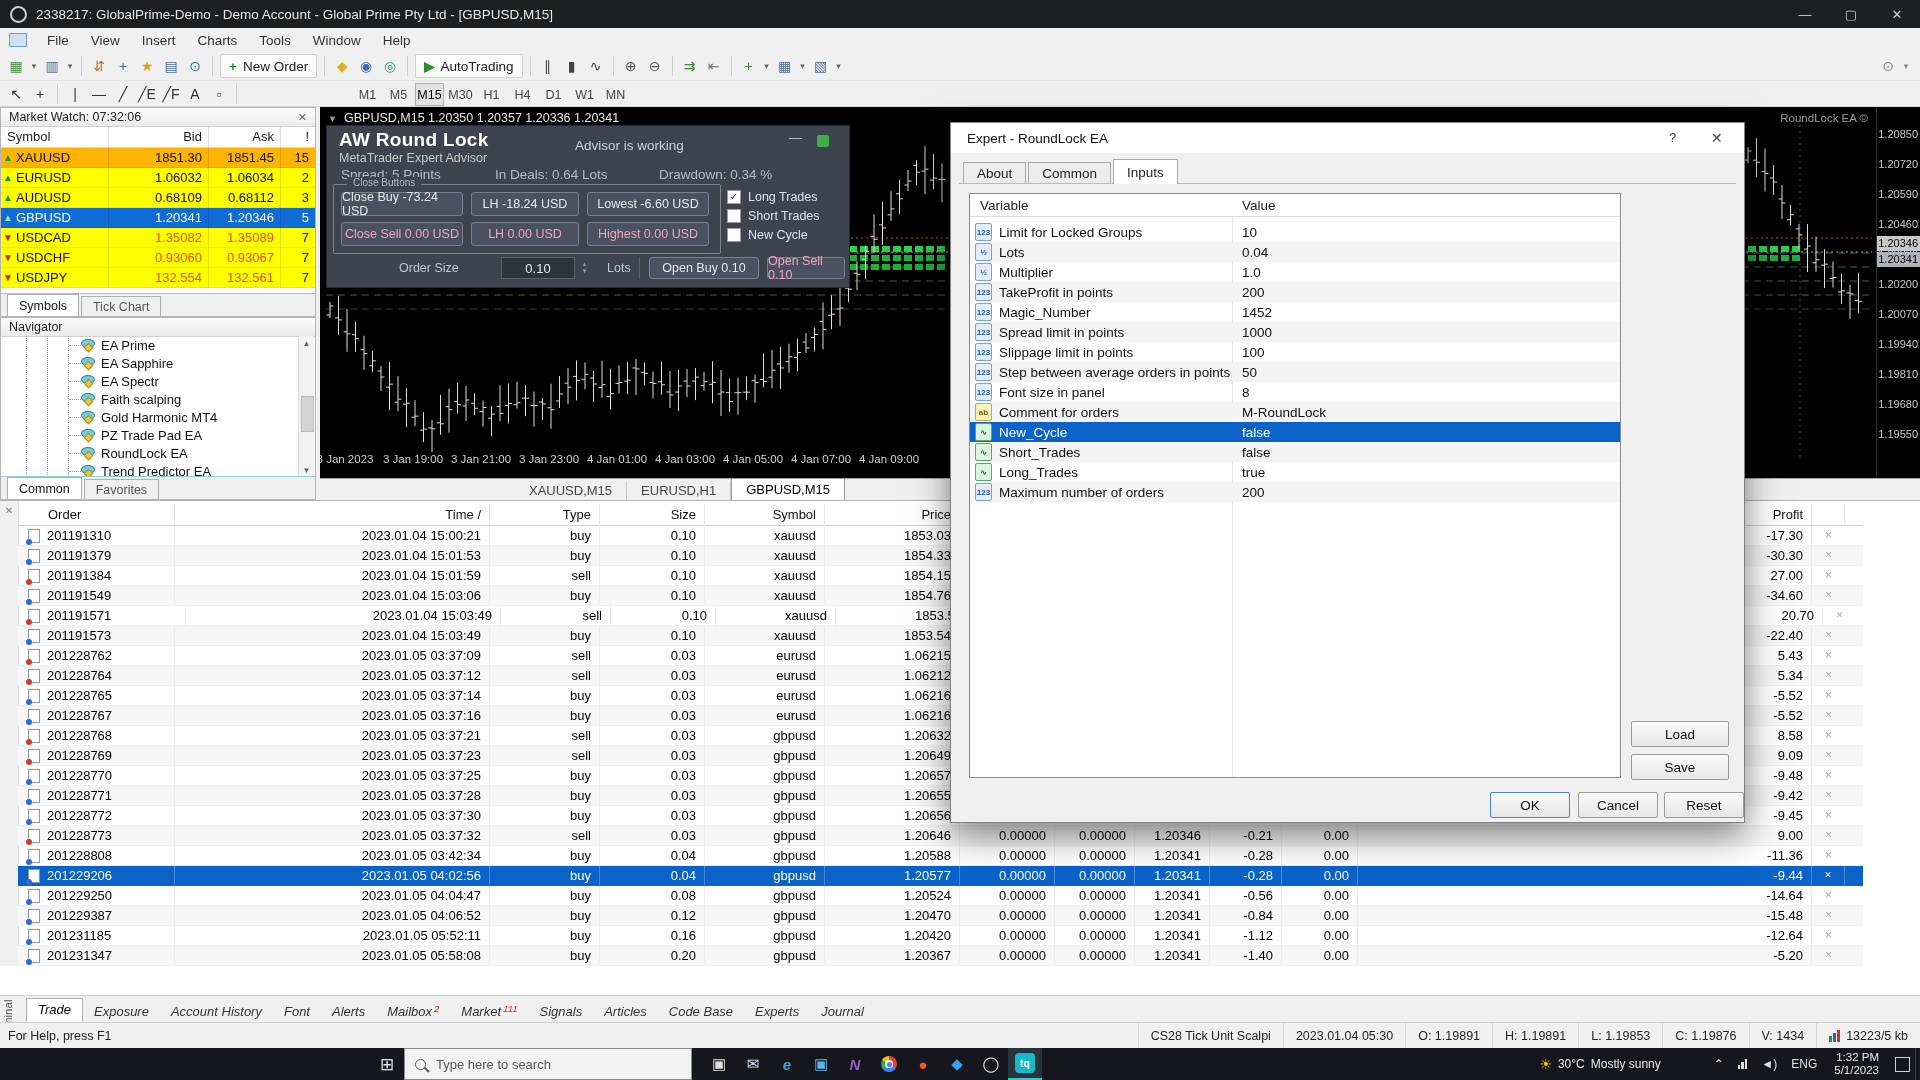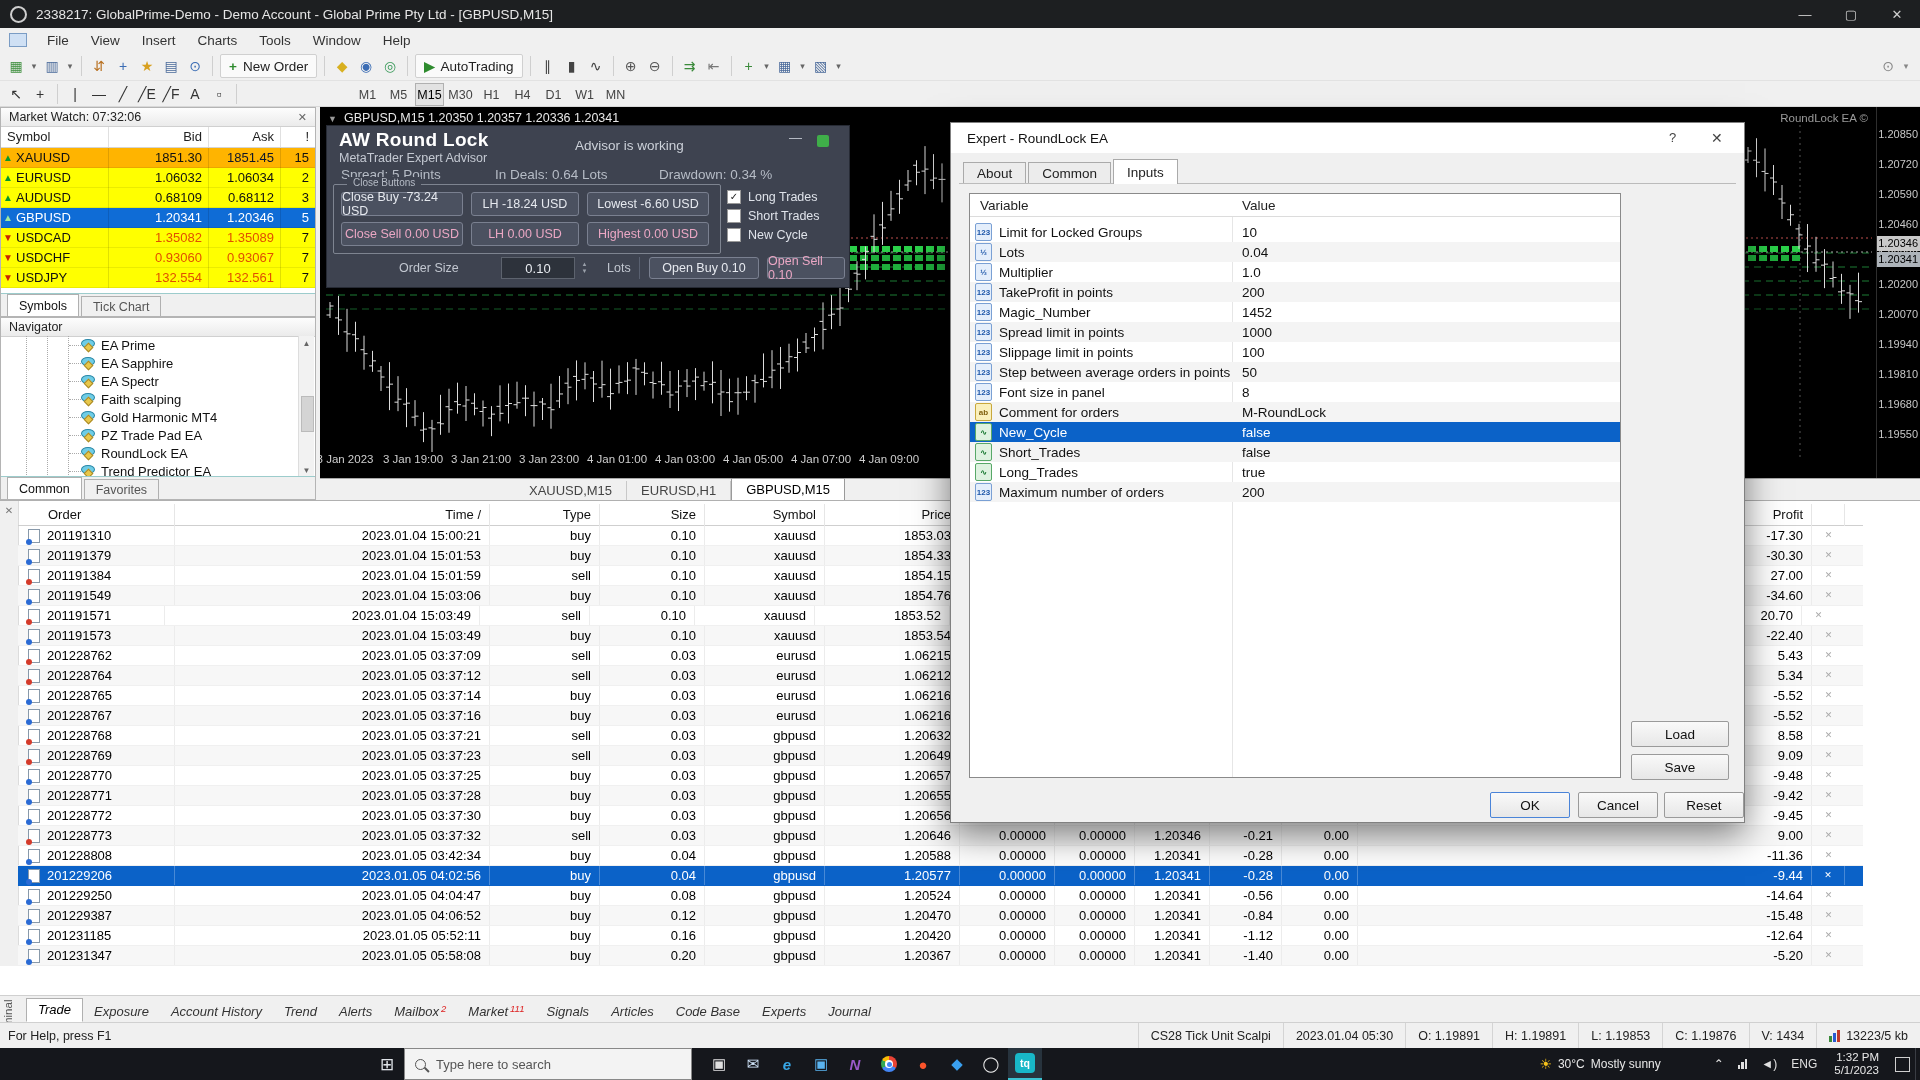--- a/index.html
+++ b/index.html
@@ -898,21 +898,21 @@
           <span class="oc" style="width: 135px;">1854.76</span>
           <span class="oc" style="width: 95px;"></span>
           <span class="oc" style="width: 80px;"></span>
           <span class="oc" style="width: 75px;"></span>
           <span class="oc" style="width: 72px;"></span>
           <span class="oc" style="width: 76px;"></span>
           <span class="oc" style="width: 454px;">-34.60</span>
           <span class="oc oc-x" style="width: 33px;">✕</span>
         </div>
         <div class="or-row">
-          <span class="oc oc-first" style="width: 147px;">
+          <span class="oc oc-first" style="width: 168px;">
             <span class="doc">
               <i style="background: rgb(212, 58, 42);"></i>
             </span>
             <span>201191571</span>
           </span>
           <span class="oc" style="width: 315px;">2023.01.04 15:03:49</span>
           <span class="oc" style="width: 110px;">sell</span>
           <span class="oc" style="width: 105px;">0.10</span>
           <span class="oc" style="width: 120px;">xauusd</span>
           <span class="oc" style="width: 135px;">1853.52</span>
@@ -1272,21 +1272,21 @@
       <span class="t-tab active">
         <span>Trade</span>
       </span>
       <span class="t-tab">
         <span>Exposure</span>
       </span>
       <span class="t-tab">
         <span>Account History</span>
       </span>
       <span class="t-tab">
-        <span>Trend</span>
+        <span>Font</span>
       </span>
       <span class="t-tab">
         <span>Alerts</span>
       </span>
       <span class="t-tab">
         <span>Mailbox</span>
         <span class="t-badge">2</span>
       </span>
       <span class="t-tab">
         <span>Market</span>

